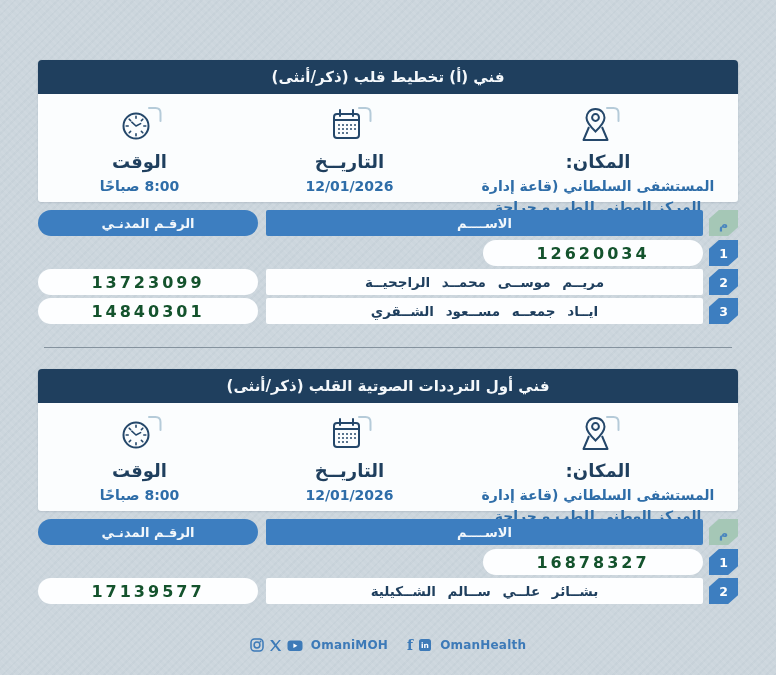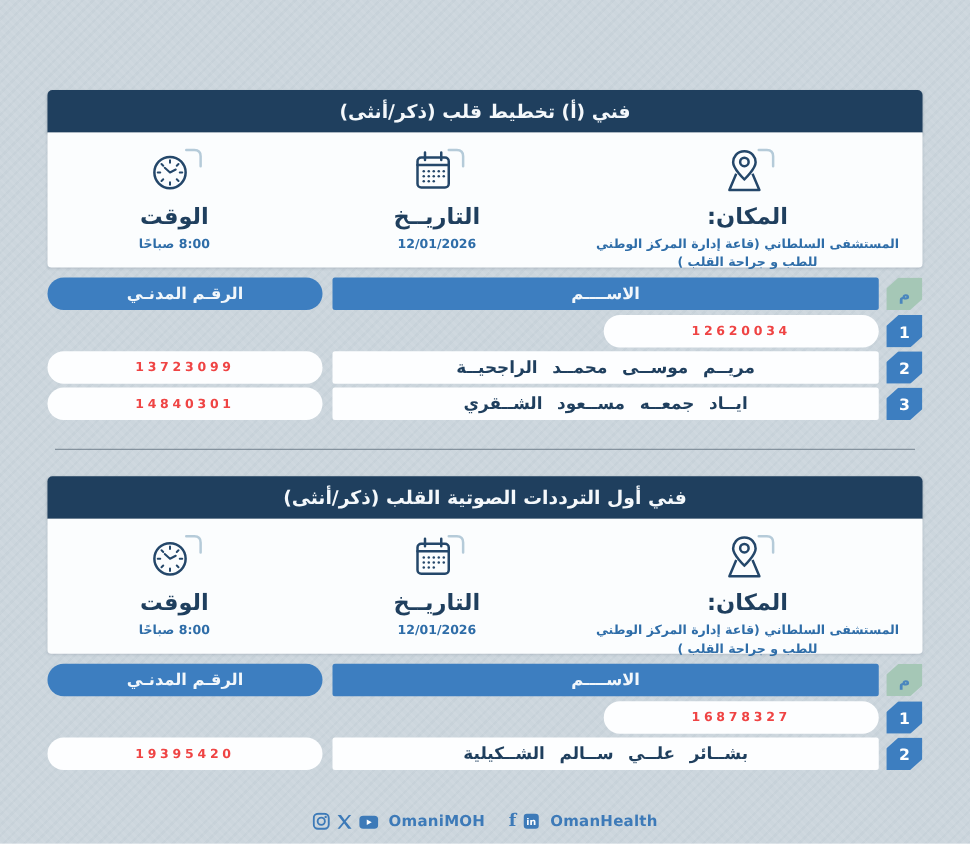--- a/index.html
+++ b/index.html
@@ -5,53 +5,53 @@
   * { margin:0; padding:0; box-sizing:border-box; }
   body { width:776px; height:675px; overflow:hidden; font-family:"DejaVu Sans", sans-serif; }
   .page {
     width:776px; height:675px; position:relative;
     background-color:#ccd6dd;
     background-image:
       repeating-linear-gradient(45deg, rgba(255,255,255,.06) 0 2px, rgba(0,0,0,0) 2px 5px),
       repeating-linear-gradient(-45deg, rgba(110,130,148,.05) 0 2px, rgba(0,0,0,0) 2px 6px);
     padding-top:60px;
   }
-  .card { width:700px; margin:12px auto; direction:rtl; }
+  .card { width:700px; margin:0 auto; direction:rtl; }
   .card-header {
     height:34px; background:#1f3f5e; border-radius:4px 4px 0 0;
     display:flex; align-items:center; justify-content:center;
     box-shadow:0 1px 2px rgba(25,45,65,.25);
   }
   .card-title { color:#f4f8fb; font-size:15px; font-weight:bold; }
   .info-panel {
     height:108px; background:#fbfdfe; display:flex; padding-top:10px;
     border-radius:0 0 3px 3px; box-shadow:0 1px 2px rgba(25,45,65,.12);
   }
   .info-col { display:flex; flex-direction:column; align-items:center; }
   .info-col.loc { width:40%; } .info-col.date { width:31%; } .info-col.time { width:29%; }
   .info-icon { height:46px; }
   .info-label { margin-top:1px; font-size:18px; font-weight:bold; color:#1f3f5e; }
-  .info-value { margin-top:4px; font-size:10px; font-weight:bold; color:#2e6da8; text-align:center; line-height:1.5; }
+  .info-value { margin-top:4px; font-size:14px; font-weight:bold; color:#2e6da8; text-align:center; line-height:1.5; }
   .loc-value { max-width:250px; }
   .table { margin-top:8px; }
   .trow { display:flex; align-items:stretch; height:26px; margin-bottom:3px; }
   .trow.thead { margin-bottom:4px; }
   .serial-tile {
     width:29px; margin-left:6px; display:flex; align-items:center; justify-content:center;
     font-size:12.5px; font-weight:bold;
     clip-path:polygon(34% 0, 100% 0, 100% 66%, 66% 100%, 0 100%, 0 34%);
   }
   .head-tile { background:#a5c7b6; color:#4a86be; }
   .row-tile { background:#3d7ec0; color:#ffffff; }
   .cell { display:flex; align-items:center; justify-content:center; border-radius:2px; }
   .name-cell { flex:1; margin-left:8px; }
   .civil-cell { width:220px;border-radius:13px; }
   .head-cell { background:#3d7ec0; color:#f2f7fb; font-size:13px; font-weight:bold; }
   .body-name { background:#fdfeff; color:#1f3f5e; font-size:13.5px; font-weight:bold; word-spacing:7px; }
-  .body-civil { background:#fdfeff; color:#ef4444; font-size:10px; font-weight:600; letter-spacing:3px; }
+  .body-civil { background:#fdfeff; color:#14532d; font-size:16px; font-weight:600; letter-spacing:3px; }
   .divider { width:688px; margin:23px auto 21px; border-top:1px solid rgba(95,110,124,.65); }
   .footer {
     margin-top:33px; direction:ltr; display:flex; align-items:center; justify-content:center; gap:5px;
   }
   .social-icon { display:flex; }
   .handle { color:#3d7ab8; font-size:12px; font-weight:600; letter-spacing:.2px; margin:0 10px 0 3px; }
   .handle.last { margin-right:0; }
   .fb-glyph { color:#3d7ab8; font-size:14px; font-weight:bold; font-family:"DejaVu Serif", serif; margin-left:4px; }
 </style>
 </head>
@@ -220,21 +220,21 @@
       </div>
       <div class="rows-host">
   <div class="trow">
     <div class="serial-tile row-tile">1</div>
     <div class="cell civil-cell body-civil">16878327</div>
   </div>
 
   <div class="trow">
     <div class="serial-tile row-tile">2</div>
     <div class="cell name-cell body-name">بشــائر علــي ســالم الشــكيلية</div>
-    <div class="cell civil-cell body-civil">19395420</div>
+    <div class="cell civil-cell body-civil">17139577</div>
   </div>
 </div>
     </div>
   </section>
 </div>
 
   <div class="footer">
     <span class="social-icon">
       <svg width="14" height="14" viewBox="0 0 14 14" fill="none">
         <rect x="1" y="1" width="12" height="12" rx="3.4" stroke="#3d7ab8" stroke-width="1.5"></rect>

